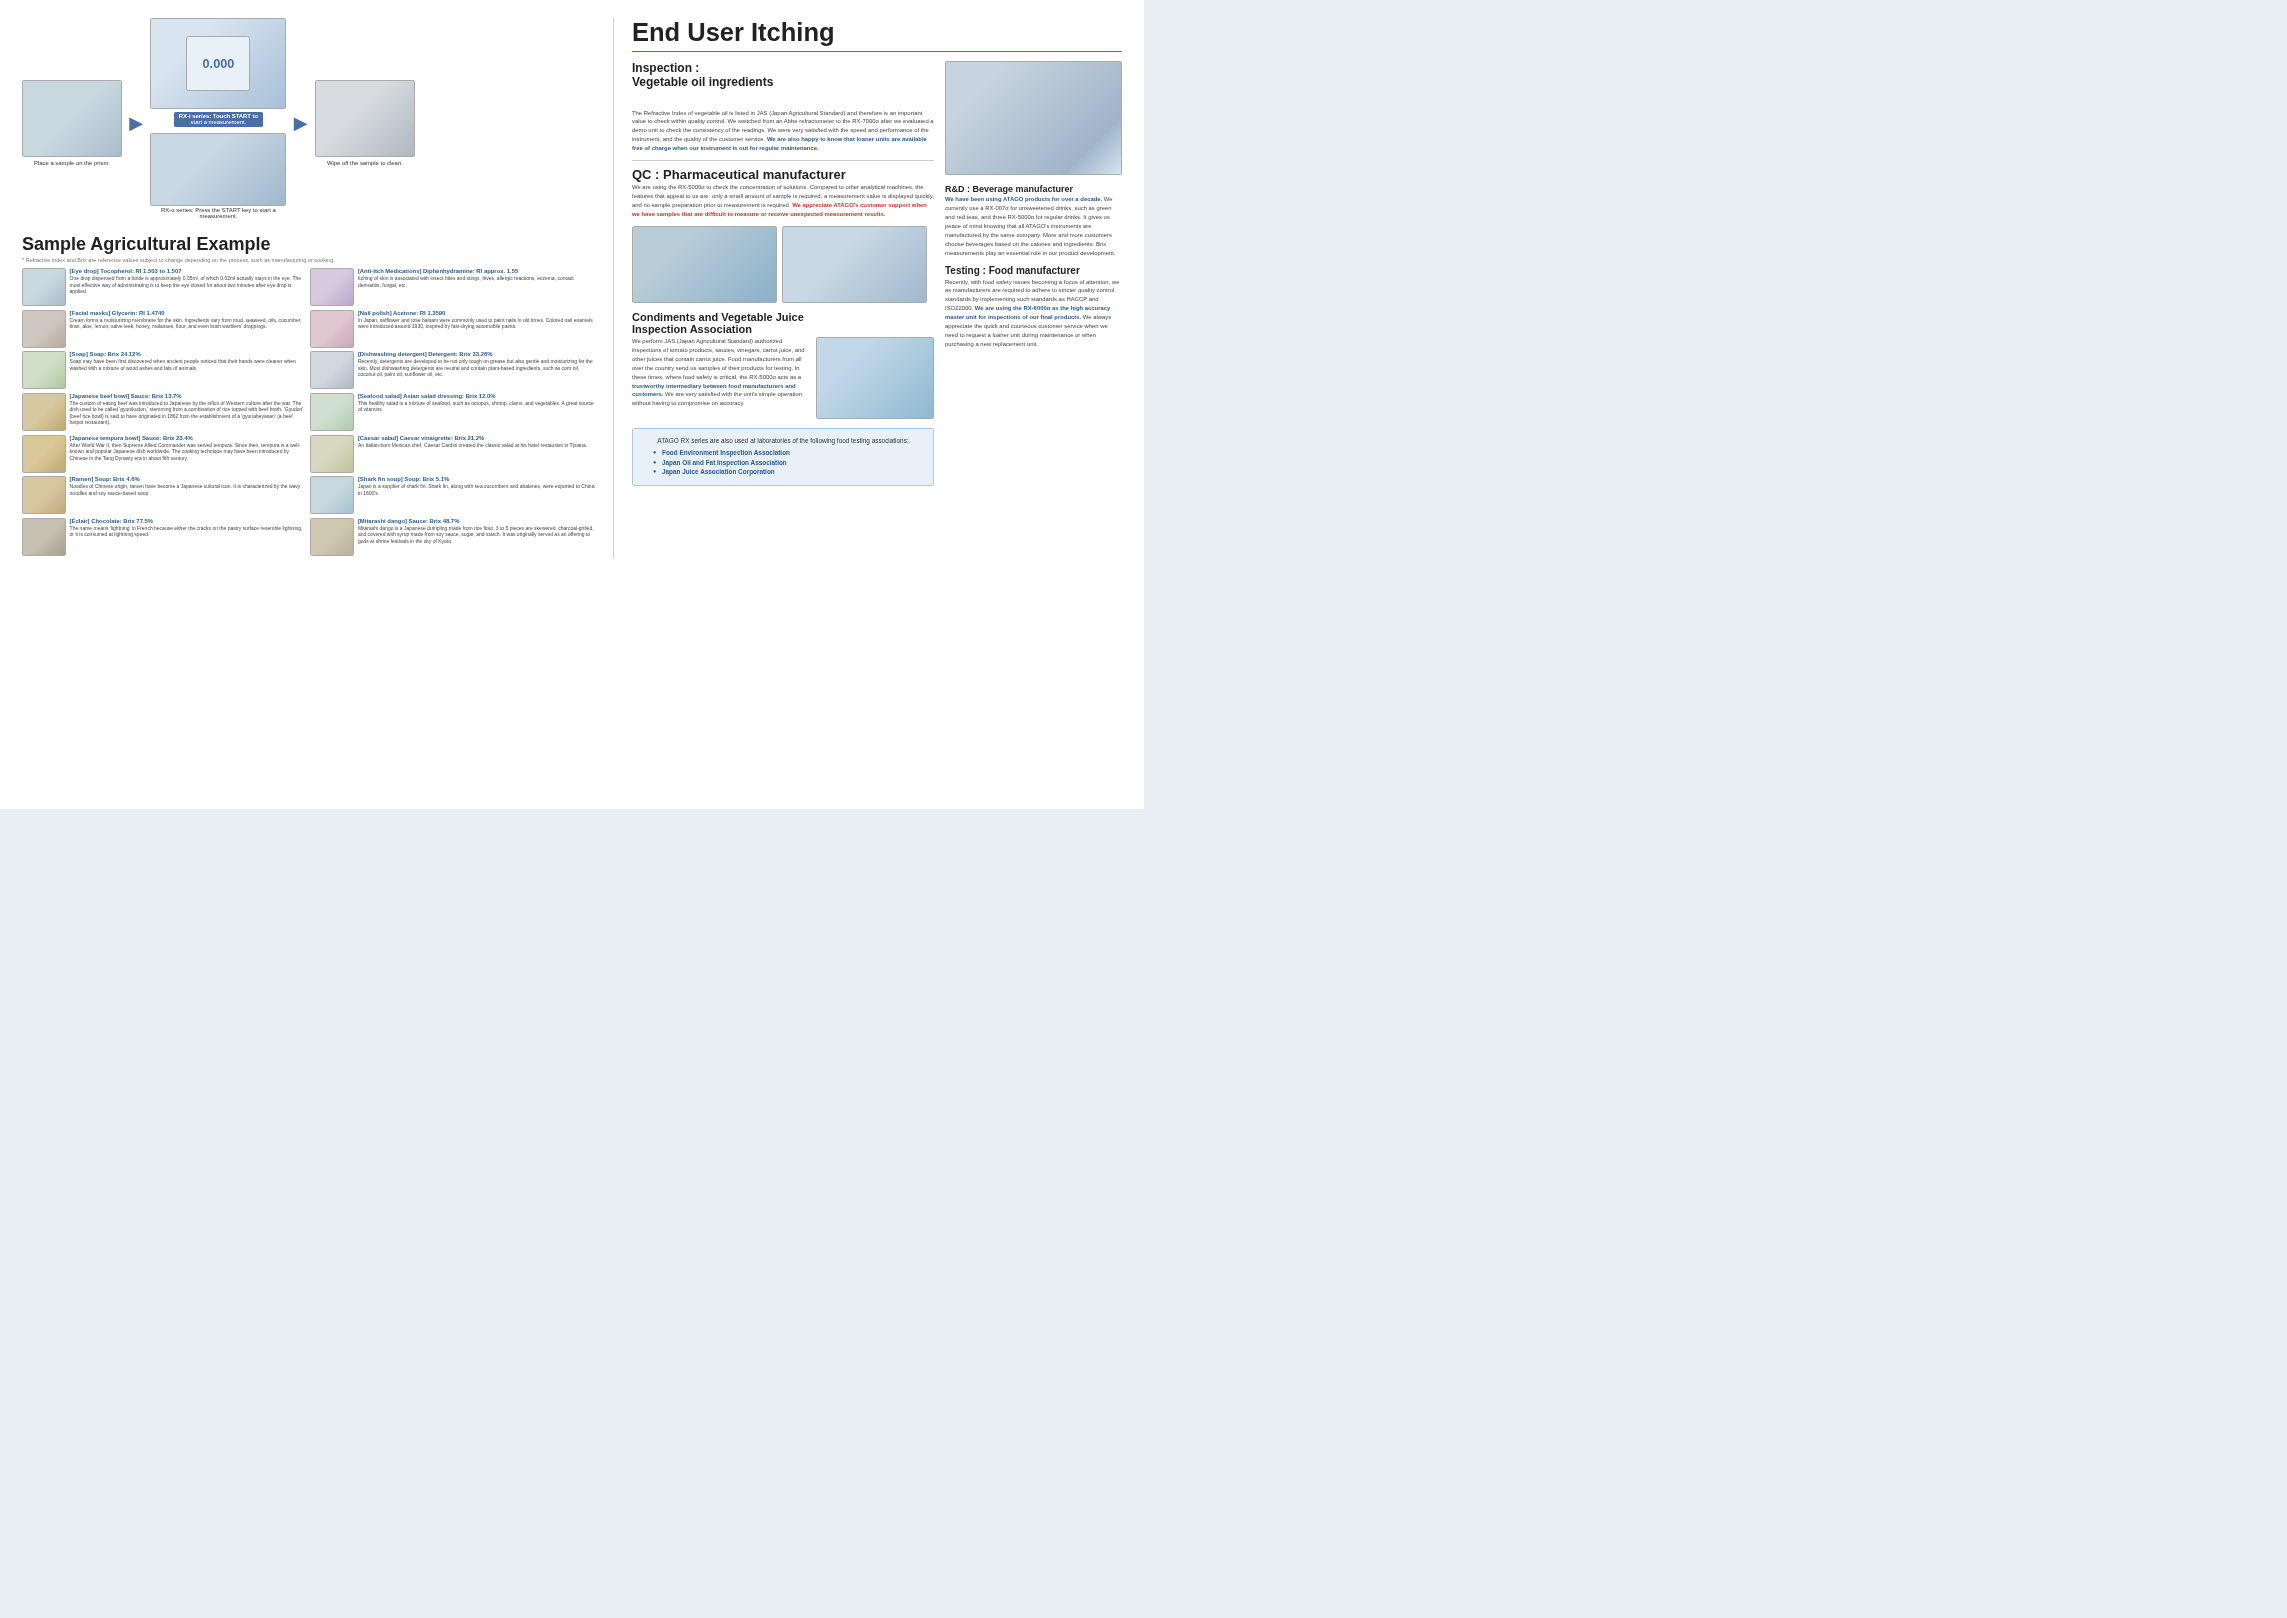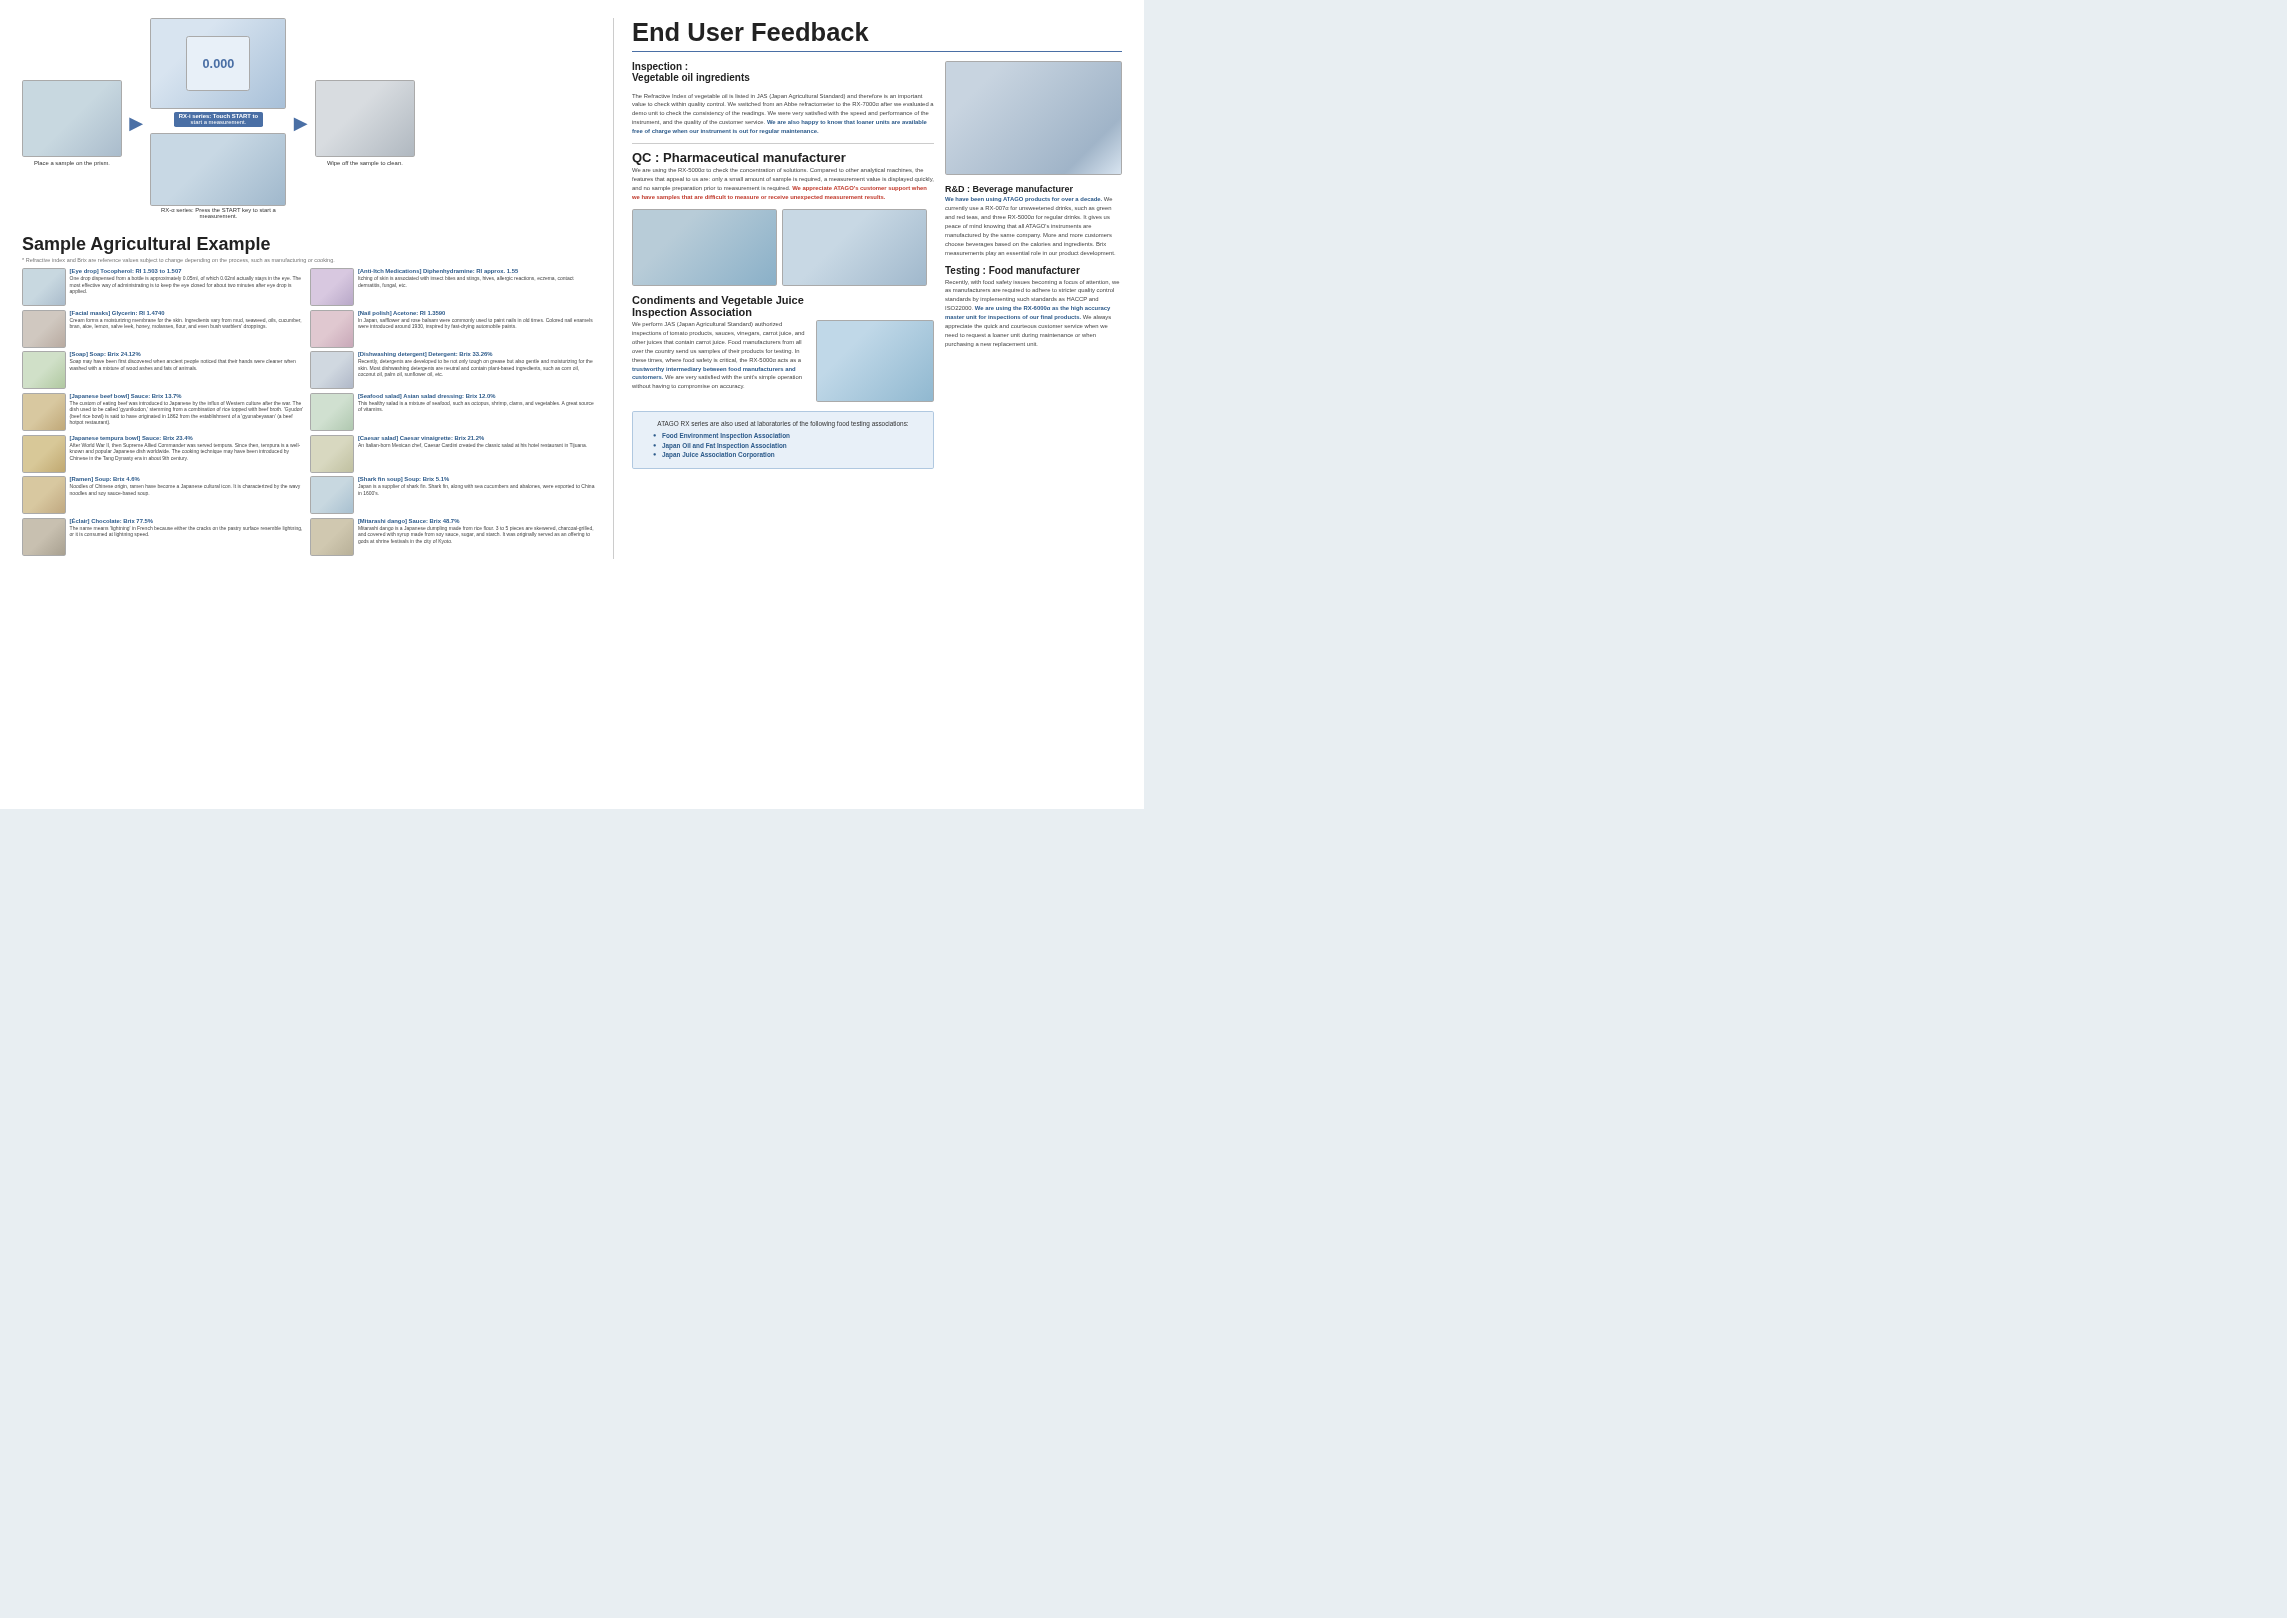--- a/index.html
+++ b/index.html
@@ -180,24 +180,24 @@
       display: flex;
       align-items: center;
       justify-content: center;
       font-size: 5.5px;
       color: #777;
     }
     .feedback-block {
       margin-bottom: 7.3px;
     }
     .feedback-heading {
-      font-size: 10px;
-      font-weight: bold;
-      color: #222;
-      margin-bottom: 9px;
+      font-size: 12px;
+      font-weight: bold;
+      color: #222;
+      margin-bottom: 20px;
     }
     .feedback-subheading {
       font-size: 13px;
       font-weight: bold;
       color: #222;
       margin-bottom: 1.8px;
     }
     .feedback-text {
       font-size: 5.9px;
       color: #444;
@@ -516,21 +516,21 @@
             <div class="sample-text">
               <div class="sample-name">[Mitarashi dango] Sauce: Brix 48.7%</div>
               <div class="sample-desc">Mitarashi dango is a Japanese dumpling made from rice flour. 3 to 5 pieces are skewered, charcoal-grilled, and covered with syrup made from soy sauce, sugar, and starch. It was originally served as an offering to gods at shrine festivals in the city of Kyoto.</div>
             </div>
           </div>
         </div>
       </div>
     </div>
 
     <div class="right-col">
-      <div class="end-user-title">End User Feedback</div>
+      <div class="end-user-title">End User Itching</div>
 
       <div class="feedback-layout">
         <div class="feedback-main">
 
           <div class="feedback-block">
             <div class="feedback-heading">
               <span>Inspection :</span><br>
               <span>Vegetable oil ingredients</span>
             </div>
             <div class="feedback-text">

